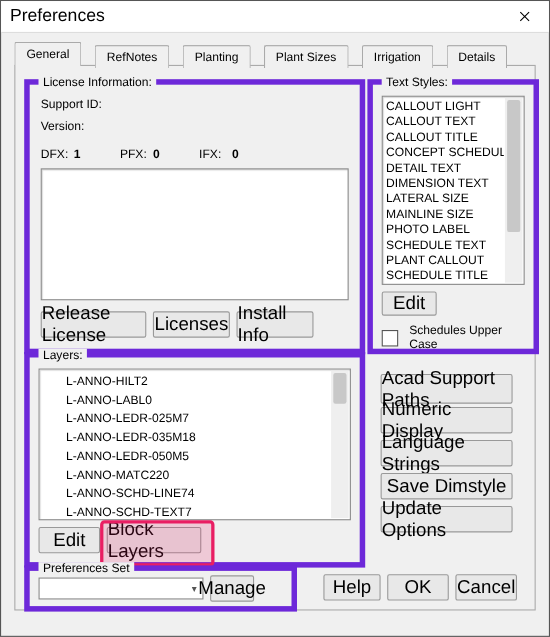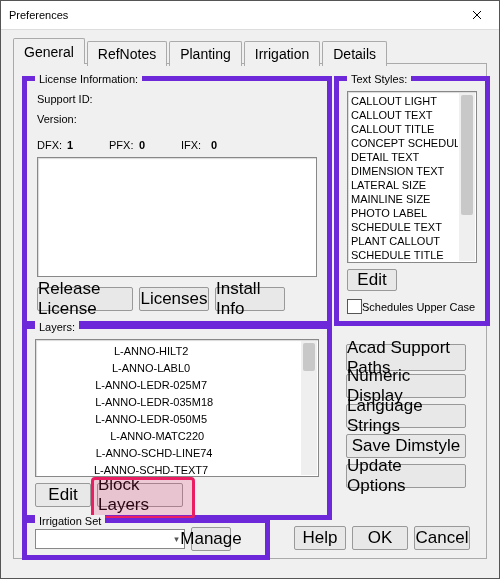--- a/index.html
+++ b/index.html
@@ -1,63 +1,64 @@
 <!DOCTYPE html>
 <html><head>
 <meta charset="utf-8">
 <style>
 html,body{margin:0;padding:0;font-family:"Segoe UI",Tahoma,Arial,sans-serif;font-size:11px;color:#000;background:#fff}
 .window{width:500px;height:579px;box-sizing:border-box;border:1px solid #555;background:#f0f0f0;position:relative}
 .titlebar{height:28px;background:#fff;display:flex;align-items:center;justify-content:space-between;padding:0 0 0 8px;border-bottom:1px solid #ddd}
-.titlebar .title{font-size:11px}
+.titlebar .title{font-size:16px}
 .titlebar .close{width:44px;height:28px;display:flex;align-items:center;justify-content:center;font-size:13px;color:#000}
 .client{position:absolute;top:28px;left:0;right:0;bottom:0;padding:10px 12px 12px 12px;box-sizing:border-box}
 .tabstrip{display:flex;gap:0;position:relative;z-index:2}
-.tab{border:1px solid #aaa;border-bottom:none;background:#f0f0f0;padding:4px 10px;margin-right:2px;font-size:14px;position:relative;border-radius:2px 2px 0 0}
+.tab{border:1px solid #aaa;border-bottom:none;background:#f0f0f0;padding:4px 10px;margin-right:12px;font-size:11px;position:relative;border-radius:2px 2px 0 0}
 .tab.active{background:#f0f0f0;padding-top:5px;margin-top:-1px}
 .tab:not(.active){top:2px}
 .tabpane{border:1px solid #aaa;margin-top:-1px;height:496px;box-sizing:border-box;position:relative;background:#f0f0f0}
 .group{position:absolute;border:5px solid #6d28d9}
 .group .legend{position:absolute;top:-8px;left:8px;background:#f0f0f0;padding:0 4px;font-size:11px}
 .glic{left:8px;top:12px;width:300px;height:240px}
 .gstyles{left:320px;top:12px;width:146px;height:240px}
 .glayers{left:8px;top:260px;width:300px;height:186px}
 .gset{left:8px;top:454px;width:238px;height:32px}
 .label{position:absolute;font-size:11px}
 .sunken{background:#fff;border:1px solid #888;box-shadow:inset 1px 1px 1px rgba(0,0,0,0.15);box-sizing:border-box}
 .btn{border:1px solid #999;background:#e8e8e8;font-size:17px;display:inline-flex;align-items:center;justify-content:center;box-sizing:border-box;border-radius:2px}
 .listbox{overflow:hidden;position:relative}
 .listbox .items{position:absolute;left:3px;top:2px;right:18px;bottom:2px}
 .listbox .item{height:14px;line-height:14px;white-space:nowrap;overflow:hidden}
 .scrollbar{position:absolute;right:1px;top:1px;bottom:1px;width:16px;background:#efefef}
 .scrollbar .thumb{position:absolute;left:2px;right:2px;background:#c8c8c8;border-radius:2px}
-.chk{position:absolute;display:flex;align-items:center;gap:0}
+.chk{position:absolute;display:flex;align-items:center;gap:10px}
 .chk .box{width:13px;height:13px;border:1px solid #555;background:#fff}
 .combo{border:1px solid #888;background:#fff;box-sizing:border-box;display:flex;align-items:center;justify-content:flex-end}
 .combo .arrow{width:15px;text-align:center;font-size:9px;color:#555}
 .highlight{position:absolute;border:3px solid #e91e63;border-radius:4px;background:rgba(233,30,99,0.18);pointer-events:none}
-.row{position:absolute;left:24px;right:24px;display:flex;justify-content:center;height:15px;line-height:15px}
+.row{position:absolute;left:24px;right:24px;display:flex;justify-content:flex-start;height:15px;line-height:15px}
 </style>
 </head>
 <body>
 
 <div class="window">
   <div class="titlebar">
     <span class="title">Preferences</span>
     <div class="close">
       <svg width="10" height="10" viewBox="0 0 10 10">
           <path d="M1 1 L9 9 M9 1 L1 9" stroke="#000" stroke-width="1"></path>
         </svg>
     </div>
   </div>
   <div class="client">
     <div class="tabstrip">
       <div class="tab active">General</div>
       <div class="tab">RefNotes</div>
       <div class="tab">Planting</div>
+      <div class="tab">Plant Sizes</div>
       <div class="tab">Irrigation</div>
       <div class="tab">Details</div>
     </div>
     <div class="tabpane">
 
       <div class="group glic">
         <span class="legend">License Information:</span>
         <span class="label" style="left:10px;top:12px">Support ID:</span>
         <span class="label" style="left:10px;top:32px">Version:</span>
         <span class="label" style="left:10px;top:58px">DFX:</span>
@@ -146,21 +147,21 @@
         <div class="highlight" style="left:64px;top:148px;width:98px;height:36px"></div>
       </div>
 
       <div class="btn" style="position:absolute;left:332px;top:280px;width:120px;height:27px">Acad Support Paths</div>
       <div class="btn" style="position:absolute;left:332px;top:310px;width:120px;height:24px">Numeric Display</div>
       <div class="btn" style="position:absolute;left:332px;top:340px;width:120px;height:24px">Language Strings</div>
       <div class="btn" style="position:absolute;left:332px;top:370px;width:120px;height:24px">Save Dimstyle</div>
       <div class="btn" style="position:absolute;left:332px;top:400px;width:120px;height:24px">Update Options</div>
 
       <div class="group gset">
-        <span class="legend">Irrigation Set</span>
+        <span class="legend">Preferences Set</span>
         <div class="combo" style="position:absolute;left:8px;top:6px;width:150px;height:20px">
           <span class="arrow">▾</span>
         </div>
         <div class="btn" style="position:absolute;left:164px;top:4px;width:40px;height:24px">Manage</div>
       </div>
 
       <div class="btn" style="position:absolute;right:140px;bottom:8px;width:52px;height:24px">Help</div>
       <div class="btn" style="position:absolute;right:78px;bottom:8px;width:56px;height:24px">OK</div>
       <div class="btn" style="position:absolute;right:16px;bottom:8px;width:56px;height:24px">Cancel</div>
 

